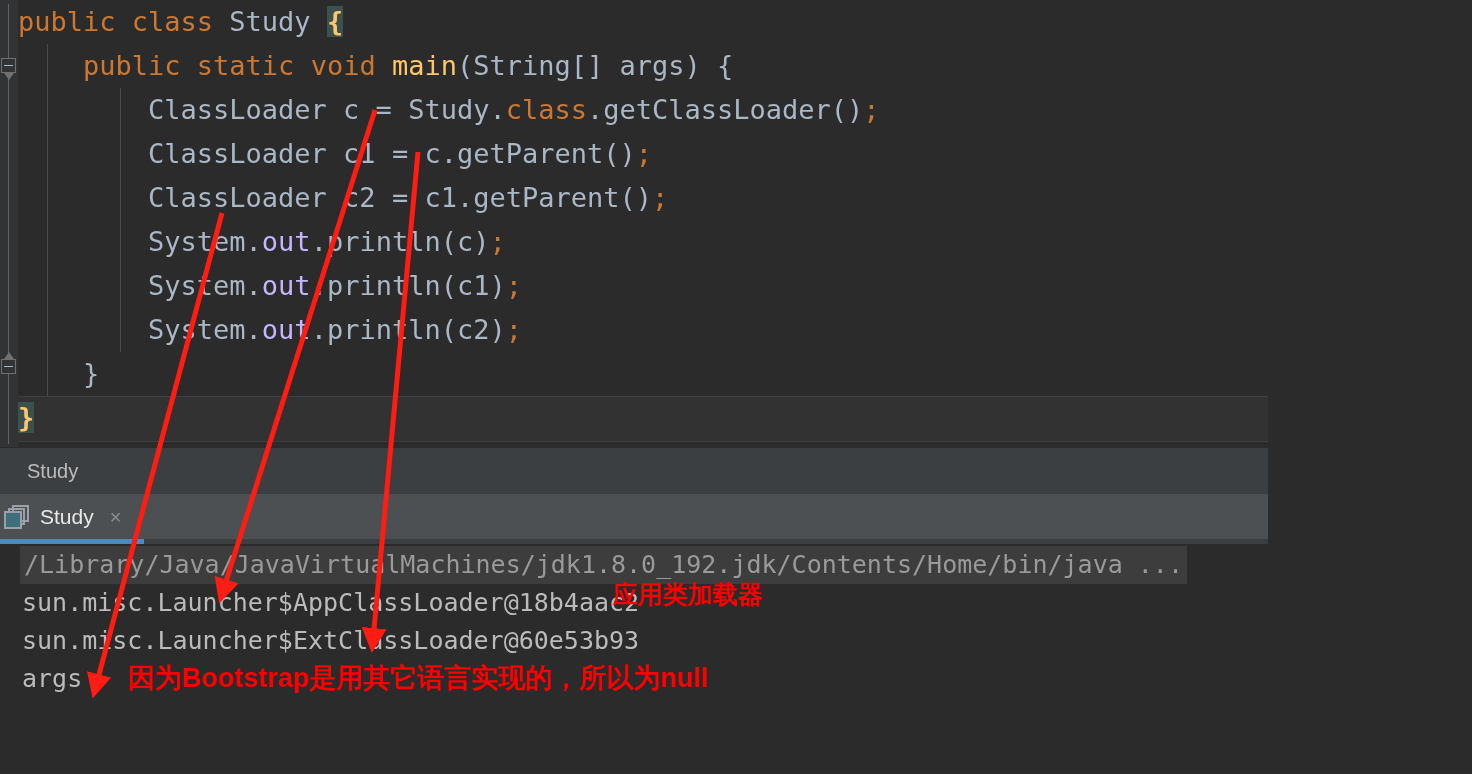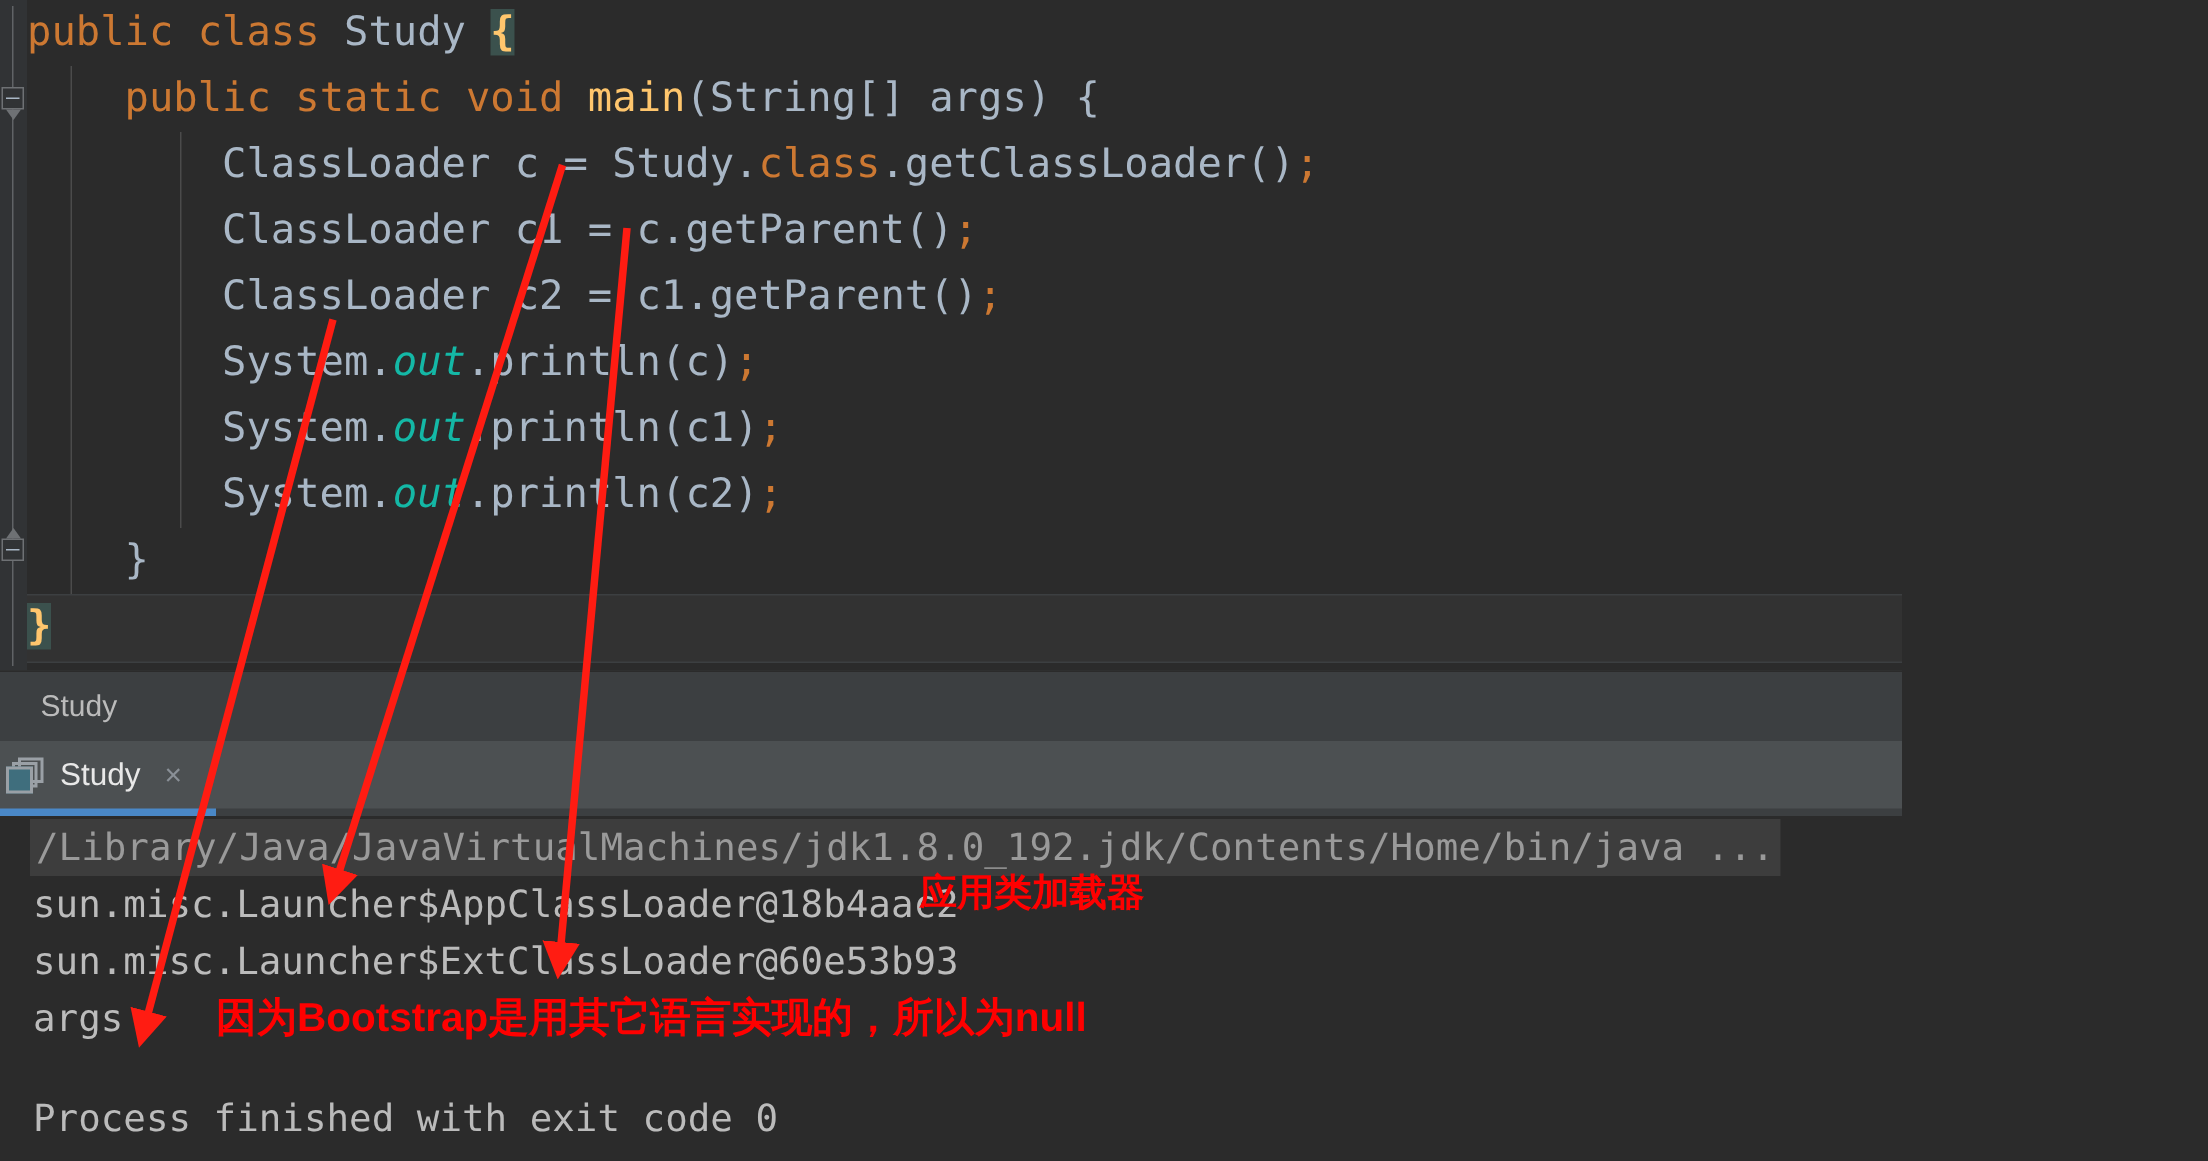--- a/index.html
+++ b/index.html
@@ -81,21 +81,21 @@
     font-family: "DejaVu Sans Mono", monospace;
     font-size: 27px;
     line-height: 44px;
     white-space: pre;
     color: #a9b7c6;
   }
   .ln { height: 44px; }
   .kw   { color: #cc7832; }
   .ident{ color: #a9b7c6; }
   .meth { color: #ffc66d; }
-  .field{ color: #14b8a6; font-style: italic; }
+  .field{ color: #c4b5fd; }
   .semi { color: #cc7832; }
   .brace-hl {
     color: #ffc66d;
     background: #3b514d;
     font-weight: bold;
   }
 
   .last-line-hl {
     position: absolute;
     left: 18px;
@@ -277,32 +277,31 @@
     </div>
   </div>
   <div class="runtab-underline"></div>
   <div class="runtab-underline-rest"></div>
 
   <div class="console">
     <div class="jvm-path">/Library/Java/JavaVirtualMachines/jdk1.8.0_192.jdk/Contents/Home/bin/java ...</div>
     <div class="console-line" style="top:41px;">sun.misc.Launcher$AppClassLoader@18b4aac2</div>
     <div class="console-line" style="top:79px;">sun.misc.Launcher$ExtClassLoader@60e53b93</div>
     <div class="console-line" style="top:117px;">args</div>
-    <div class="console-line" style="top:184px;">Process finished with exit code 0</div>
   </div>
 
   <svg class="arrows" viewBox="0 0 1472 774" width="1472" height="774">
     <defs>
       <marker id="ah" markerWidth="5" markerHeight="5" refX="2.4" refY="2.5" orient="auto" markerUnits="strokeWidth">
         <path d="M0,0 L5,2.5 L0,5 z" fill="#ff1c12"></path>
       </marker>
     </defs>
     <g id="arrow-group" stroke="#ff1c12" stroke-width="5" fill="none">
         <line x1="222" y1="213" x2="96" y2="686" marker-end="url(#ah)"></line>
         <line x1="375" y1="110" x2="223" y2="591" marker-end="url(#ah)"></line>
         <line x1="418" y1="152" x2="373" y2="640" marker-end="url(#ah)"></line>
       </g>
   </svg>
 
   <div class="annot" id="annot-0" style="left: 613px; top: 578px; font-size: 25px;"><span>应用类加载器</span></div>
-  <div class="annot" id="annot-2" style="left: 128px; top: 660px; font-size: 27px; margin-left: 16px;"><span>因为Bootstrap是用其它语言实现的，所以为null</span></div>
+  <div class="annot" id="annot-2" style="left: 128px; top: 660px; font-size: 27px;"><span>因为Bootstrap是用其它语言实现的，所以为null</span></div>
 
 </div>
 
 </body></html>

